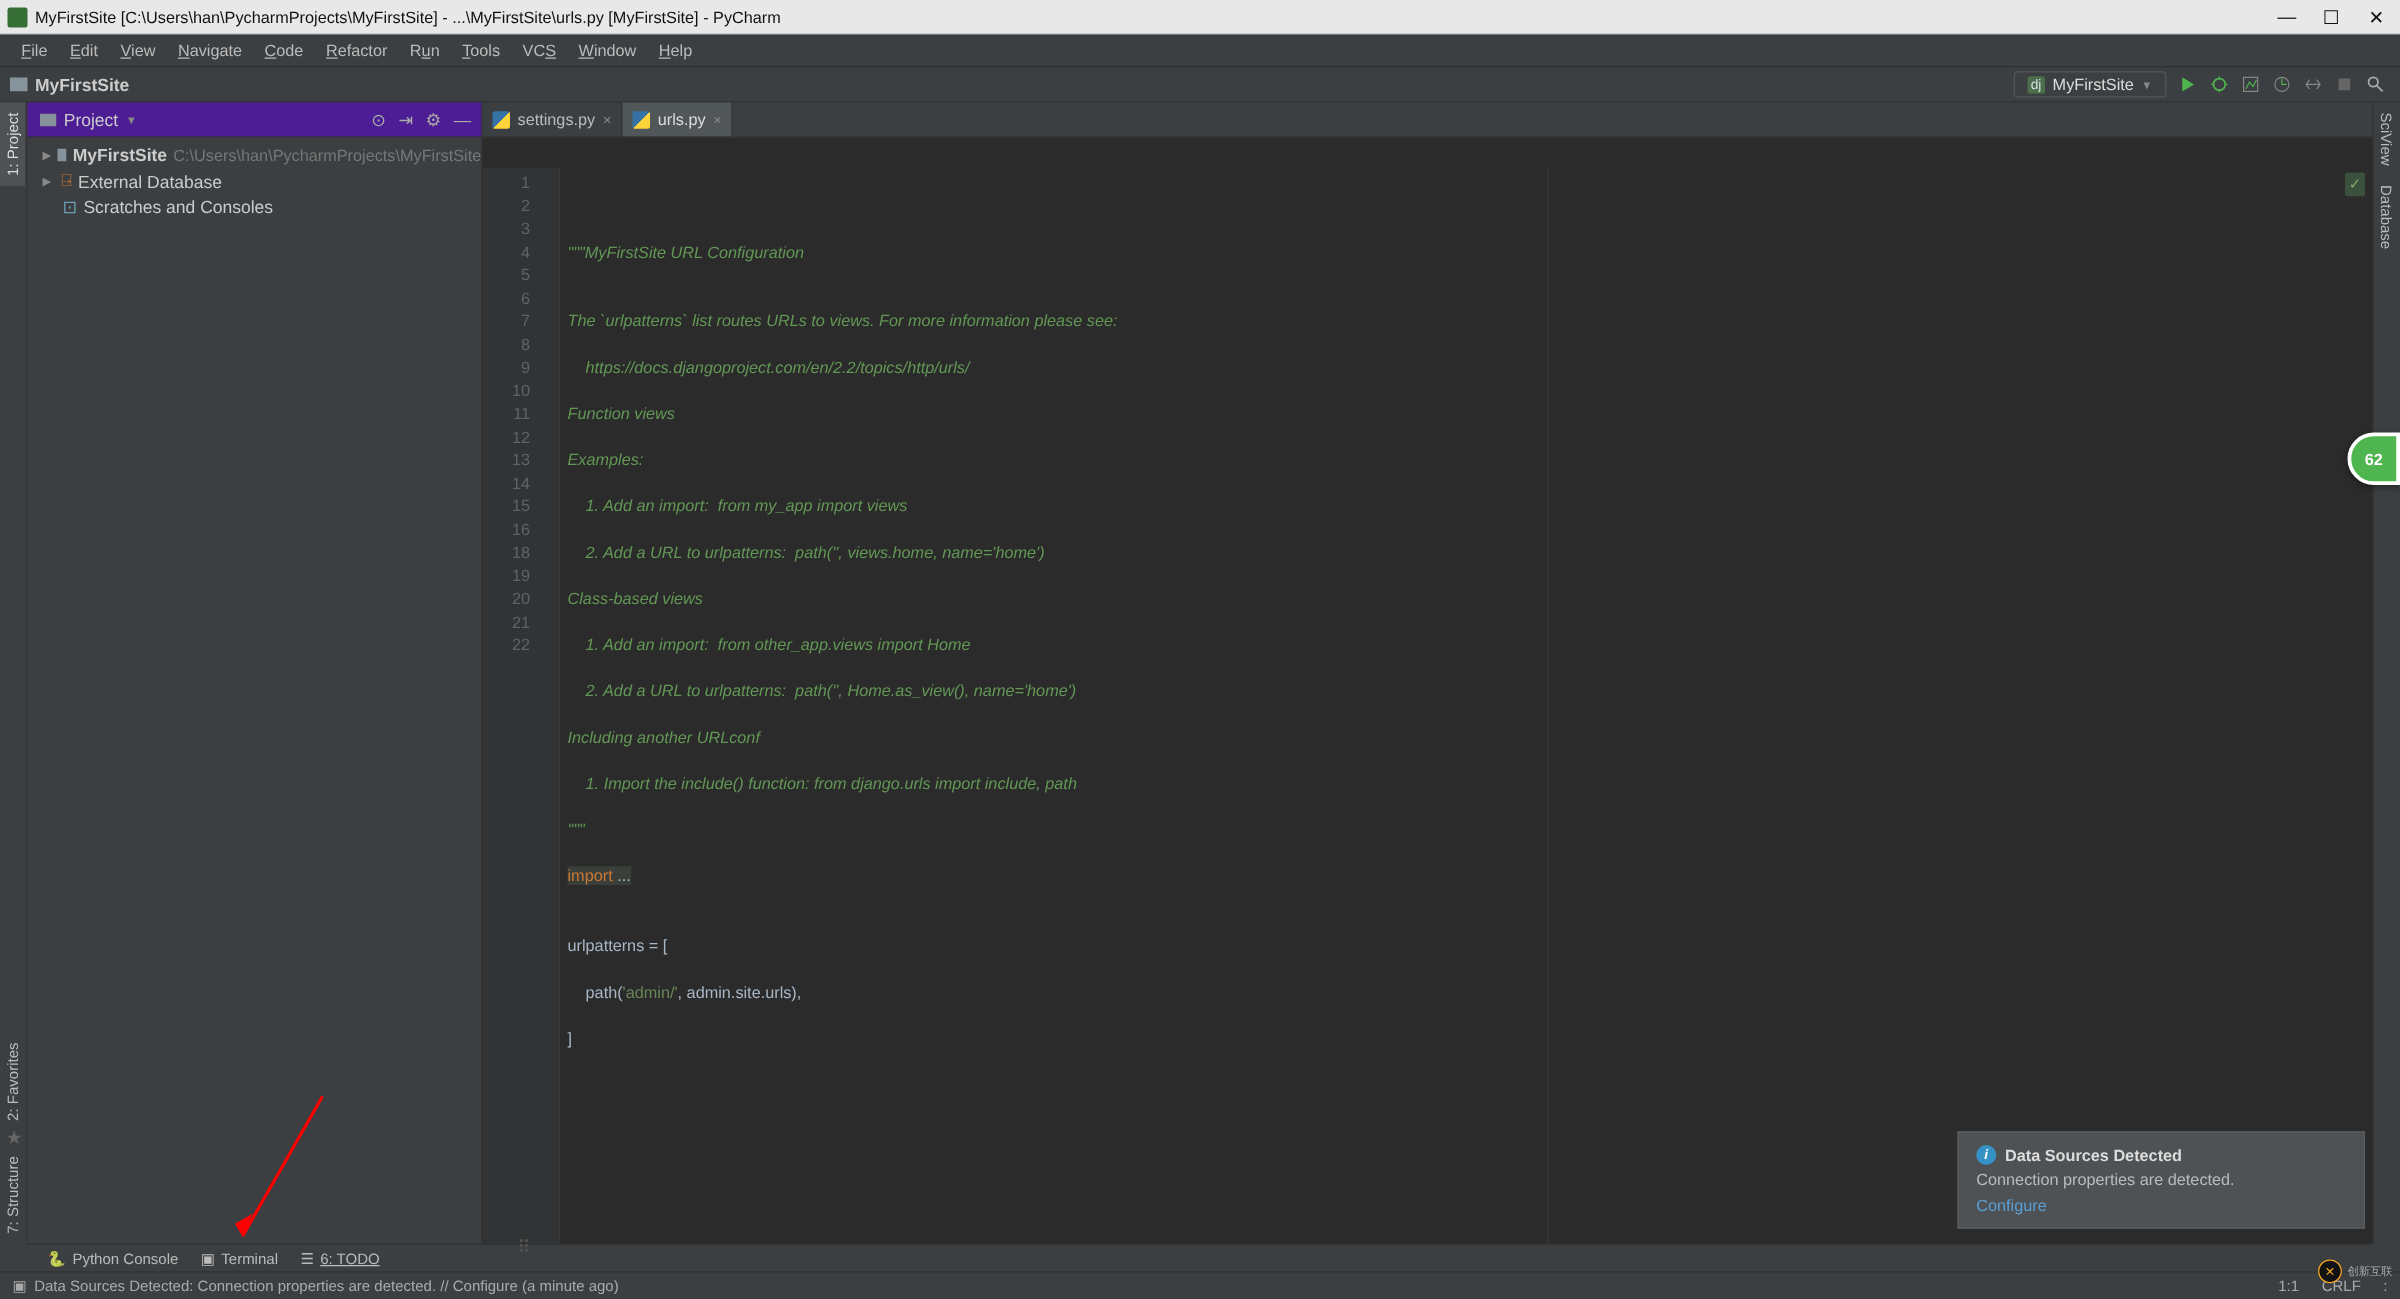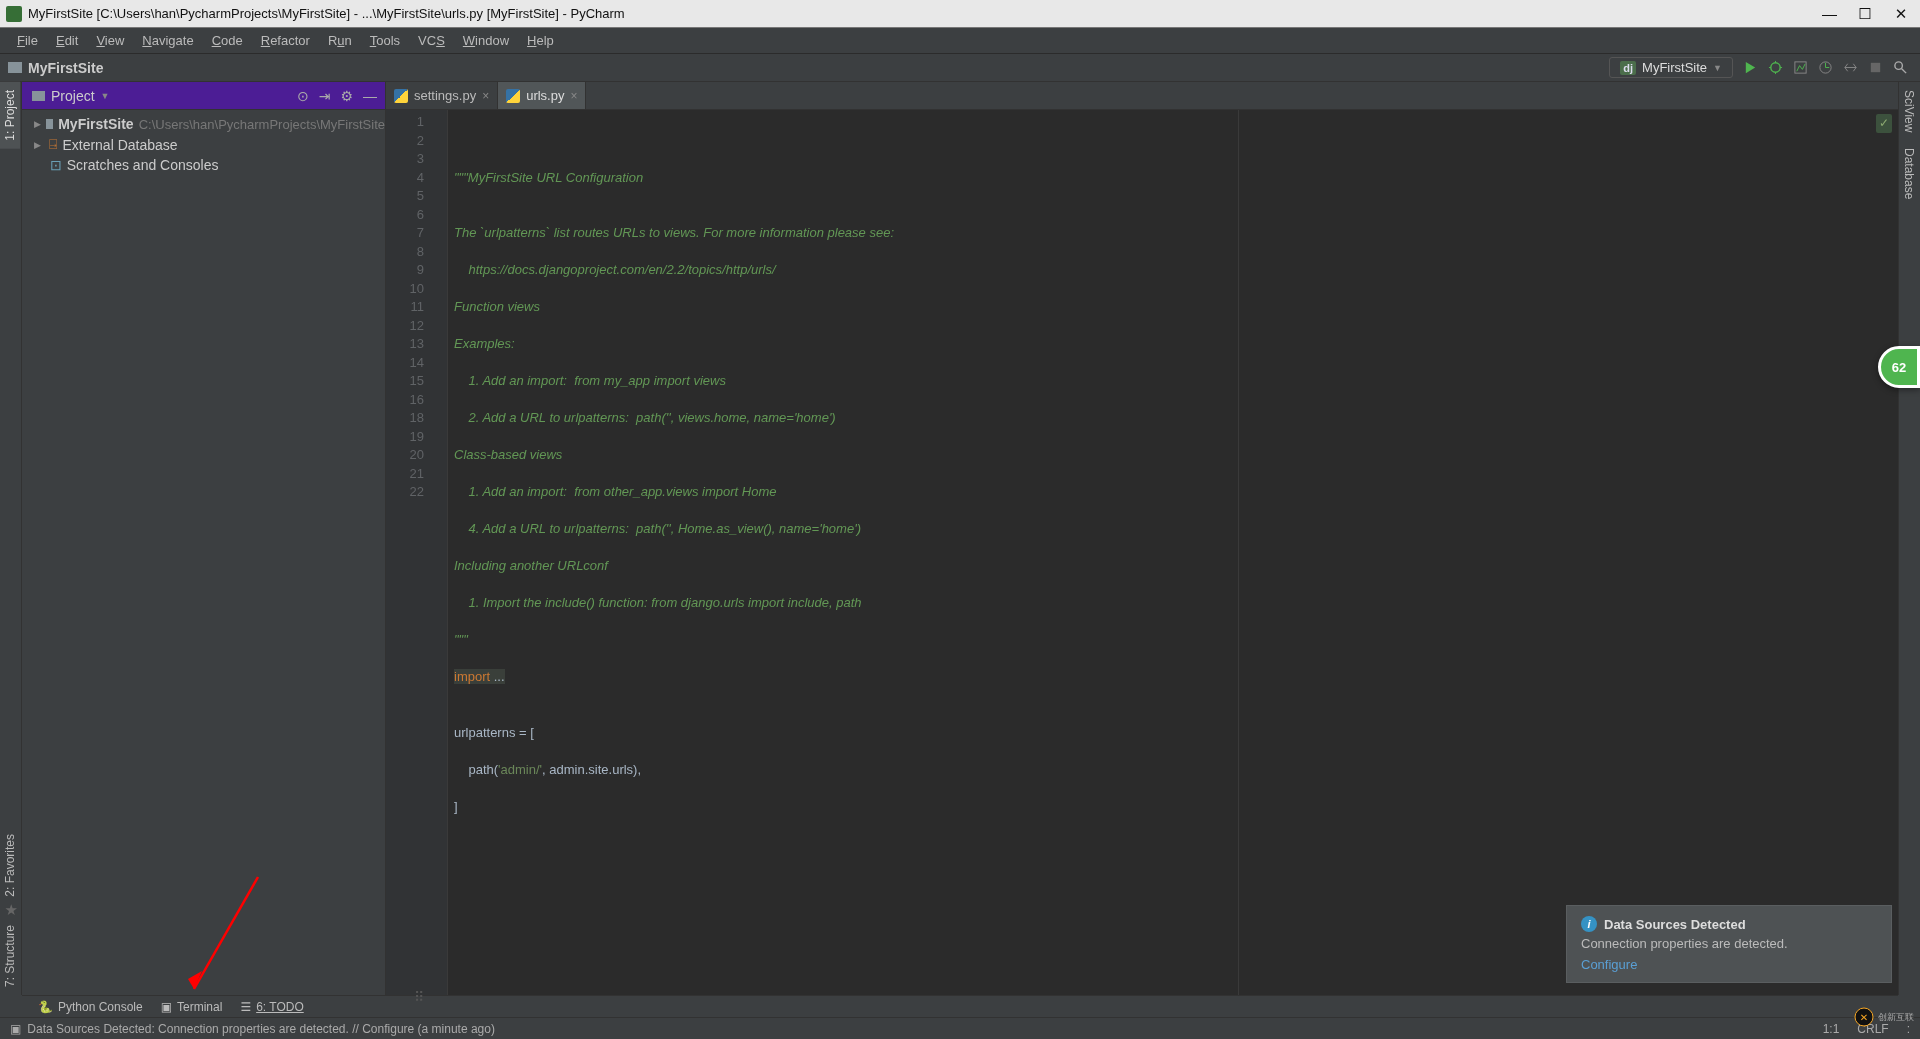--- a/index.html
+++ b/index.html
@@ -15,21 +15,21 @@
 .menubar { height:26px; background:#3c3f41; border-bottom:1px solid #2b2b2b; display:flex; align-items:center; padding-left:8px; }
 .menubar span { color:#bbb; font-size:13px; padding:0 9px; }
 .menubar span u { text-decoration:underline; }
 
 
 .navbar { height:28px; background:#3c3f41; border-bottom:1px solid #323232; display:flex; align-items:center; padding-left:8px; }
 .navbar-folder { width:14px; height:11px; background:#87939a; margin-right:6px; }
 .navbar-text { color:#ccc; font-size:14px; font-weight:bold; }
 .navbar-run { margin-left:auto; display:flex; align-items:center; gap:10px; padding-right:12px; }
 .run-config { background:#3c3f41; border:1px solid #555; padding:2px 10px; border-radius:3px; display:flex; align-items:center; gap:6px; color:#ddd; font-size:13px; }
-.dj-badge { background:#4b6e4b; color:#dde; font-size:11px; padding:1px 3px; border-radius:2px; font-weight:bold; }
+.dj-badge { background:#4b6e4b; color:#dde; font-size:11px; padding:1px 3px; border-radius:2px; font-weight:normal; }
 .toolbar-icon { width:15px; height:15px; }
 
 
 .left-strip { position:absolute; left:0; top:82px; width:22px; bottom:44px; background:#3c3f41; border-right:1px solid #323232; }
 .left-strip-tab { writing-mode:vertical-rl; transform:rotate(180deg); font-size:12px; color:#bbb; padding:8px 3px; display:flex; align-items:center; gap:4px; }
 .left-strip-tab.active { background:#4e5254; color:#ddd; }
 .left-strip .bottom { position:absolute; bottom:0; }
 .left-strip .fav { position:absolute; bottom:76px; right:3px; font-size:15px; color:#666; }
 
 
@@ -41,21 +41,21 @@
 .project-header { height:28px; background:#4c1d95; display:flex; align-items:center; padding-left:10px; border-bottom:1px solid #323232; }
 .project-header-title { color:#ccc; font-size:14px; display:flex; align-items:center; gap:6px; }
 .project-header-icons { margin-left:auto; display:flex; gap:10px; padding-right:8px; font-size:14px; color:#aaa; }
 .tree { padding:4px 0; font-size:14px; }
 .tree-item { display:flex; align-items:center; padding:2px 0 2px 12px; gap:5px; color:#ccc; white-space:nowrap; }
 .tree-arrow { font-size:9px; color:#888; width:10px; }
 .folder-icon { width:13px; height:10px; background:#87939a; }
 .tree-dim { color:#777; font-size:13px; }
 
 
-.editor-area { position:absolute; left:386px; right:22px; top:82px; bottom:44px; background:#2b2b2b; display:flex; flex-direction:column; }
+.editor-area { position:absolute; left:386px; right:22px; top:82px; bottom:44px; background:#2b2b2b; display:flex; flex-direction:column;gap:24px; }
 .tab-bar { height:28px; background:#3c3f41; border-bottom:1px solid #323232; display:flex; }
 .tab { padding:0 8px; display:flex; align-items:center; gap:6px; font-size:13px; border-right:1px solid #323232; }
 .tab.active { background:#515658; color:#ddd; }
 .tab .close { color:#888; font-size:12px; }
 .py-icon { width:14px; height:14px; background:linear-gradient(135deg,#3572a5 50%,#ffd43b 50%); border-radius:2px; }
 .editor-body { flex:1; display:flex; position:relative; overflow:hidden; }
 .gutter { width:48px; background:#313335; text-align:right; padding:3px 10px 0 0; font-family:Consolas,monospace; font-size:13px; color:#606366; line-height:18.5px; }
 .fold-col { width:14px; background:#313335; border-right:1px solid #3a3a3a; }
 .code { flex:1; padding:3px 6px; font-family:Consolas,monospace; font-size:13px; line-height:18.5px; white-space:pre; color:#a9b7c6; position:relative; }
 .str { color:#629755; font-style:italic; }
@@ -251,21 +251,21 @@
 <span class="str" style="display: block;">"""MyFirstSite URL Configuration</span>
 <span class="str" style="display: block;"></span>
 <span class="str" style="display: block;">The `urlpatterns` list routes URLs to views. For more information please see:</span>
 <span class="str" style="display: block;">    https://docs.djangoproject.com/en/2.2/topics/http/urls/</span>
 <span class="str" style="display: block;">Function views</span>
 <span class="str" style="display: block;">Examples:</span>
 <span class="str" style="display: block;">    1. Add an import:  from my_app import views</span>
 <span class="str" style="display: block;">    2. Add a URL to urlpatterns:  path('', views.home, name='home')</span>
 <span class="str" style="display: block;">Class-based views</span>
 <span class="str" style="display: block;">    1. Add an import:  from other_app.views import Home</span>
-<span class="str" style="display: block;">    4. Add a URL to urlpatterns:  path('', Home.as_view(), name='home')</span>
+<span class="str" style="display: block;">    2. Add a URL to urlpatterns:  path('', Home.as_view(), name='home')</span>
 <span class="str" style="display: block;">Including another URLconf</span>
 <span class="str" style="display: block;">    1. Import the include() function: from django.urls import include, path</span>
 <span class="str" style="display: block;">"""</span>
 <span style="display: block;"><span class="hint-bg"><span class="kw">import </span><span>...</span></span></span>
 <span style="display: block;"></span>
 <span style="display: block;">urlpatterns = [</span>
 <span style="display: block;"><span>    path(</span><span class="strlit">'admin/'</span><span>, admin.site.urls),</span></span>
 <span style="display: block;">]</span>
     </div>
   </div>

